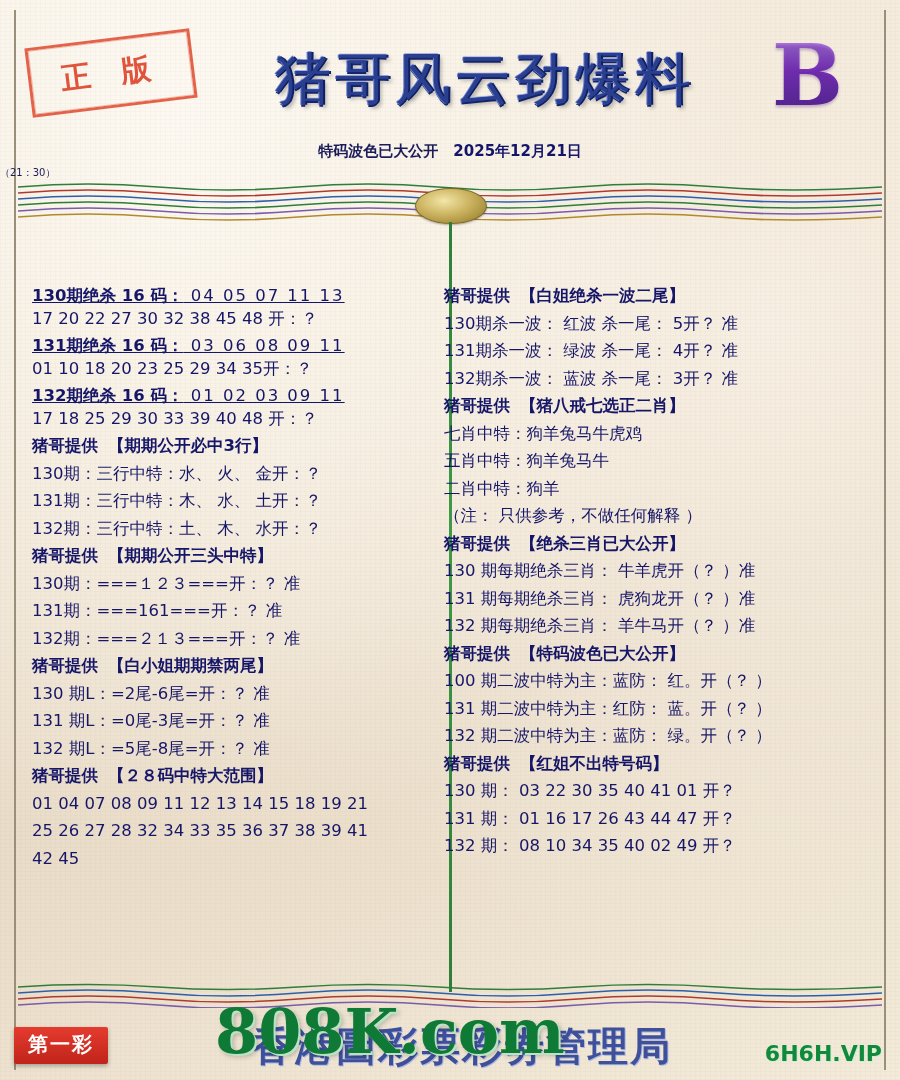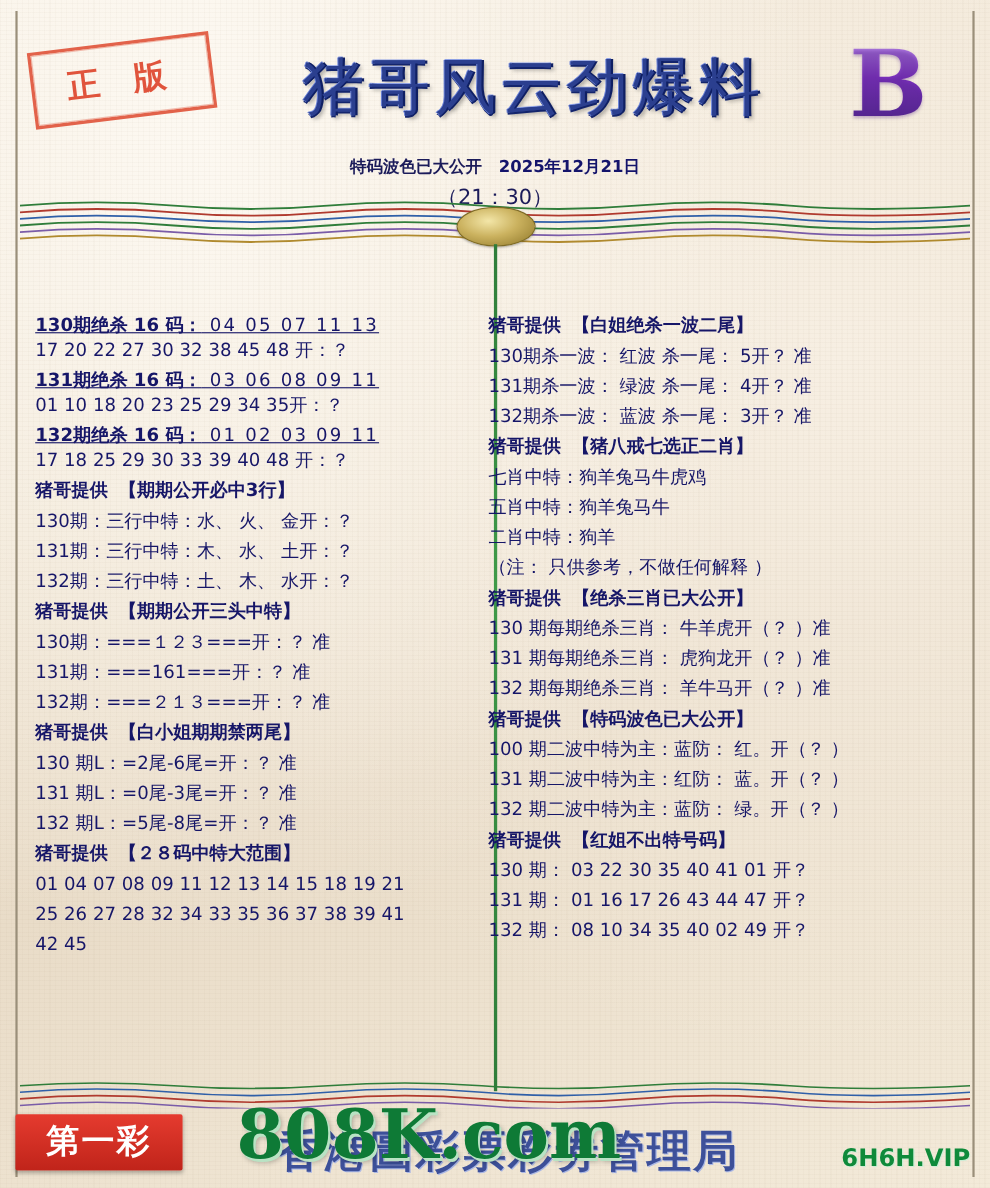--- a/index.html
+++ b/index.html
@@ -54,22 +54,22 @@
     background:linear-gradient(180deg,#c9a5f0 0%,#7b2fbe 45%,#3d1f7a 100%);
     -webkit-background-clip:text;background-clip:text;color:transparent;
     text-shadow:0 2px 3px rgba(90,40,140,.35);
   }
   .draw-date{
     position:absolute;left:0;right:0;top:142px;text-align:center;
     font-size:15px;color:#1b1b5a;font-weight:bold;
   }
   .draw-date .d{margin-left:10px;color:#14146b;}
   .draw-time{
-    position:absolute;left:0;right:0;top:166px;text-align:center;
-    font-size:19px;color:#1b1b5a;
+    position:absolute;left:0;right:0;top:166px;text-align:left;
+    font-size:10px;color:#1b1b5a;
   }
 
   
   .waves{position:absolute;left:18px;right:18px;top:180px;height:42px;overflow:hidden;}
   .waves svg{display:block;}
   .medal{
     position:absolute;left:50%;top:188px;transform:translateX(-50%);
     width:70px;height:34px;
   }
   .medal .disc{
@@ -106,21 +106,21 @@
     position:absolute;left:0;right:0;bottom:6px;text-align:center;
     font-size:40px;font-weight:bold;font-family:"DejaVu Serif",serif;
     color:#1f3790;opacity:.85;letter-spacing:2px;
     text-shadow:1px 1px 0 #9fb0e8;
     white-space:nowrap;
     padding-left:24px;
   }
   .ribbon{
     position:absolute;left:14px;bottom:16px;
     background:linear-gradient(180deg,#e53b2f,#c0241a);
-    color:#fff;font-size:30px;font-weight:bold;padding:4px 28px 6px;
+    color:#fff;font-size:20px;font-weight:bold;padding:4px 14px 6px;
     letter-spacing:2px;border-radius:2px;
     box-shadow:0 2px 4px rgba(0,0,0,.3);
     font-family:"DejaVu Serif",serif;
   }
   .watermark{
     position:absolute;left:215px;bottom:12px;
     font-size:62px;font-weight:bold;font-family:"DejaVu Serif",serif;
     color:#0e7a36;
     text-shadow:2px 2px 0 #b9e3c4, 3px 3px 5px rgba(0,0,0,.25);
     white-space:nowrap;

